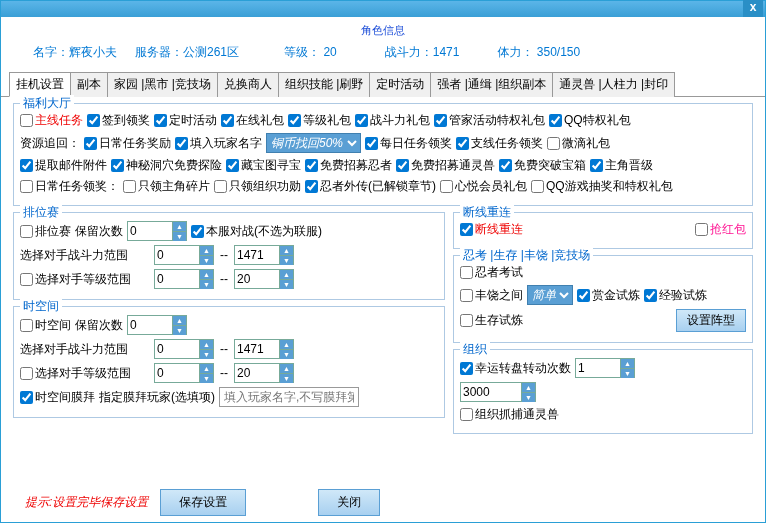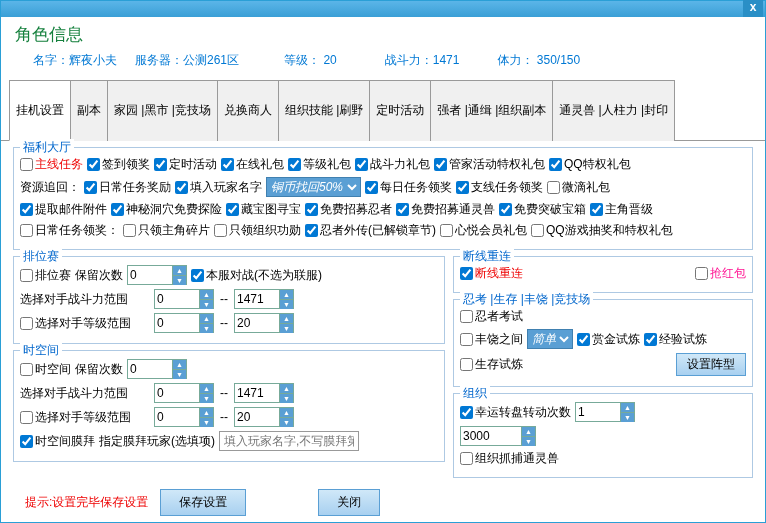--- a/index.html
+++ b/index.html
@@ -1,25 +1,25 @@
 <!DOCTYPE html>
 <html><head>
 <meta charset="utf-8">
 <style>
 * { box-sizing: border-box; font-family: "Microsoft YaHei", SimSun, sans-serif; font-size: 12px; }
 body { margin: 0; background: #c0c0c0; padding: 0; }
 .window { width: 766px; height: 523px; background: #fff; border: 1px solid #2a9fd6; position: relative; }
 .titlebar { height: 16px; background: linear-gradient(#5bb5e8, #3a9fd6); position: relative; }
 .close-btn { position: absolute; right: 2px; top: -2px; width: 20px; height: 18px; background: #2a8fc6; color: #fff; text-align: center; line-height: 16px; font-weight: bold; cursor: pointer; }
 .header-info { padding: 6px 14px 8px; }
-.header-title { color: #15803d; font-size: 17px; margin-bottom: 6px; }
+.header-title { color: #1d4ed8; font-size: 11px; margin-bottom: 6px; text-align: center; }
 .header-row { display: flex; gap: 18px; color: #0078d4; padding-left: 18px; }
 .header-row span { white-space: nowrap; }
 .tabs { display: flex; border-bottom: 1px solid #999; padding: 0 8px; margin-top: 2px; }
-.tab { padding: 21px 6px; border: 1px solid #999; border-bottom: none; margin-right: -1px; background: #f0f0f0; cursor: pointer; font-size: 12px; position: relative; top: 1px; }
+.tab { padding: 3px 6px; border: 1px solid #999; border-bottom: none; margin-right: -1px; background: #f0f0f0; cursor: pointer; font-size: 12px; position: relative; top: 1px; }
 .tab.active { background: #fff; border-bottom: 1px solid #fff; }
 .content { padding: 6px 12px; display: flex; gap: 8px; }
 .left { flex: 1; }
 .right { width: 300px; }
 .group { border: 1px solid #aec9e3; padding: 8px 6px 6px; margin-bottom: 6px; position: relative; }
 .group-title { position: absolute; top: -9px; left: 6px; background: #fff; padding: 0 3px; color: #0066cc; }
 .row { display: flex; align-items: center; gap: 4px; margin-bottom: 4px; flex-wrap: wrap; }
 .row.nowrap { flex-wrap: nowrap; }
 label.chk { display: flex; align-items: center; gap: 2px; cursor: pointer; white-space: nowrap; }
 input[type=checkbox] { width: 13px; height: 13px; accent-color: #0078d4; cursor: pointer; margin: 0; }
@@ -30,21 +30,21 @@
 .numbox .spin { width: 14px; display: flex; flex-direction: column; }
 .numbox .spin div { flex: 1; background: #5a9fd4; color: #fff; font-size: 7px; text-align: center; line-height: 9px; cursor: pointer; border-left: 1px solid #7a9; }
 .numbox .spin div:first-child { border-bottom: 1px solid #7a9; }
 select { border: 1px solid #5a9fd4; height: 20px; background: #fff; }
 select.blue-sel { background: #5a9fd4; color: #fff; border: 1px solid #4080b0; font-style: italic; }
 .sep { margin: 0 2px; }
 input[type=text].plain { border: 1px solid #999; height: 20px; padding: 0 4px; color: #999; }
 .btn { background: linear-gradient(#d0e8f8, #a8d0f0); border: 1px solid #5a9fd4; padding: 4px 18px; cursor: pointer; }
 .btn.small { padding: 2px 10px; }
 .footer { position: absolute; bottom: 6px; left: 0; right: 0; display: flex; align-items: center; gap: 12px; padding-left: 24px; }
-.hint { color: #e00; }
+.hint { color: #e00; font-style: italic; }
 .fill { width: 140px; }
 </style>
 </head>
 <body>
 
 <div class="window">
  <div class="titlebar">
   <div class="close-btn">x</div>
  </div>
  <div class="header-info">

